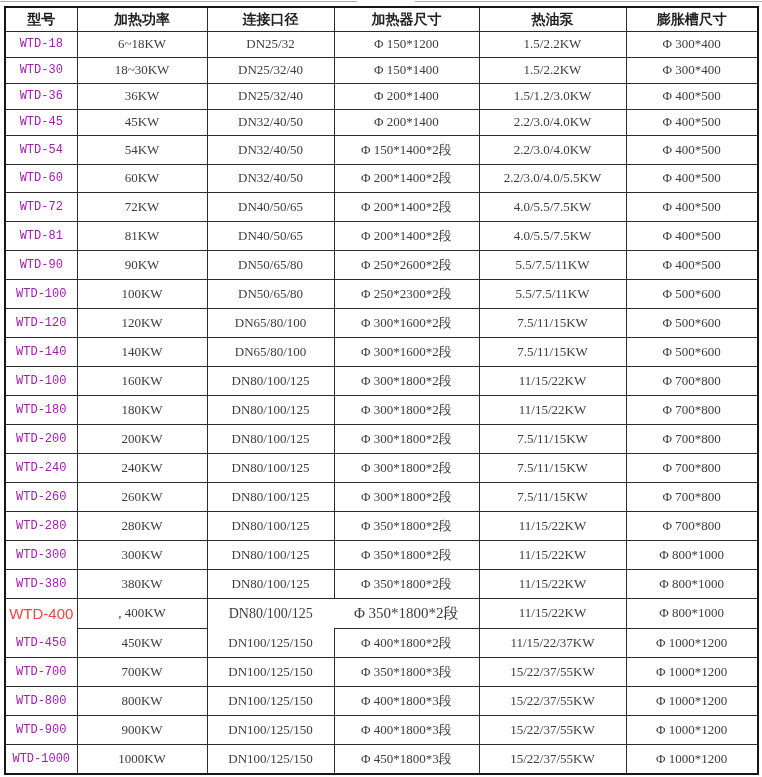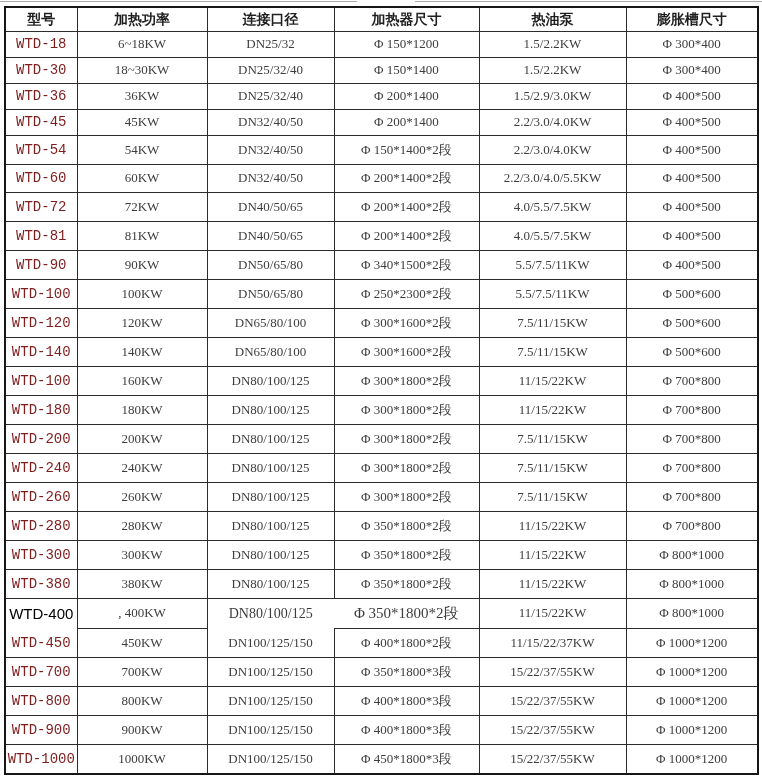--- a/index.html
+++ b/index.html
@@ -47,29 +47,29 @@
     color: #1f1f1f;
     font-family: "Liberation Serif", serif;
   }
   table.spec td {
     font-size: 13px;
     color: #3d3d3d;
     font-family: "Liberation Serif", serif;
   }
   table.spec td.model {
     font-family: "Liberation Mono", "DejaVu Sans Mono", monospace;
-    font-size: 14px;
-    color: #7f1d1d;
+    font-size: 12px;
+    color: #a21caf;
   }
   
   tr.glitch td.model {
     border-bottom: none;
     font-family: "Liberation Sans", sans-serif;
     font-size: 15px;
-    color: #000000;
+    color: #ef4444;
   }
   tr.glitch td.conn {
     border-right: none;
     border-bottom: none;
     font-size: 14px;
   }
   tr.glitch td.heater {
     font-size: 15px;
   }
 </style>
@@ -115,21 +115,21 @@
       <td class="conn">DN25/32/40</td>
       <td class="heater">Φ 150*1400</td>
       <td class="pump">1.5/2.2KW</td>
       <td class="tank">Φ 300*400</td>
     </tr>
         <tr>
       <td class="model">WTD-36</td>
       <td class="power">36KW</td>
       <td class="conn">DN25/32/40</td>
       <td class="heater">Φ 200*1400</td>
-      <td class="pump">1.5/2.9/3.0KW</td>
+      <td class="pump">1.5/1.2/3.0KW</td>
       <td class="tank">Φ 400*500</td>
     </tr>
         <tr>
       <td class="model">WTD-45</td>
       <td class="power">45KW</td>
       <td class="conn">DN32/40/50</td>
       <td class="heater">Φ 200*1400</td>
       <td class="pump">2.2/3.0/4.0KW</td>
       <td class="tank">Φ 400*500</td>
     </tr>
@@ -162,21 +162,21 @@
       <td class="power">81KW</td>
       <td class="conn">DN40/50/65</td>
       <td class="heater">Φ 200*1400*2段</td>
       <td class="pump">4.0/5.5/7.5KW</td>
       <td class="tank">Φ 400*500</td>
     </tr>
         <tr>
       <td class="model">WTD-90</td>
       <td class="power">90KW</td>
       <td class="conn">DN50/65/80</td>
-      <td class="heater">Φ 340*1500*2段</td>
+      <td class="heater">Φ 250*2600*2段</td>
       <td class="pump">5.5/7.5/11KW</td>
       <td class="tank">Φ 400*500</td>
     </tr>
         <tr>
       <td class="model">WTD-100</td>
       <td class="power">100KW</td>
       <td class="conn">DN50/65/80</td>
       <td class="heater">Φ 250*2300*2段</td>
       <td class="pump">5.5/7.5/11KW</td>
       <td class="tank">Φ 500*600</td>

